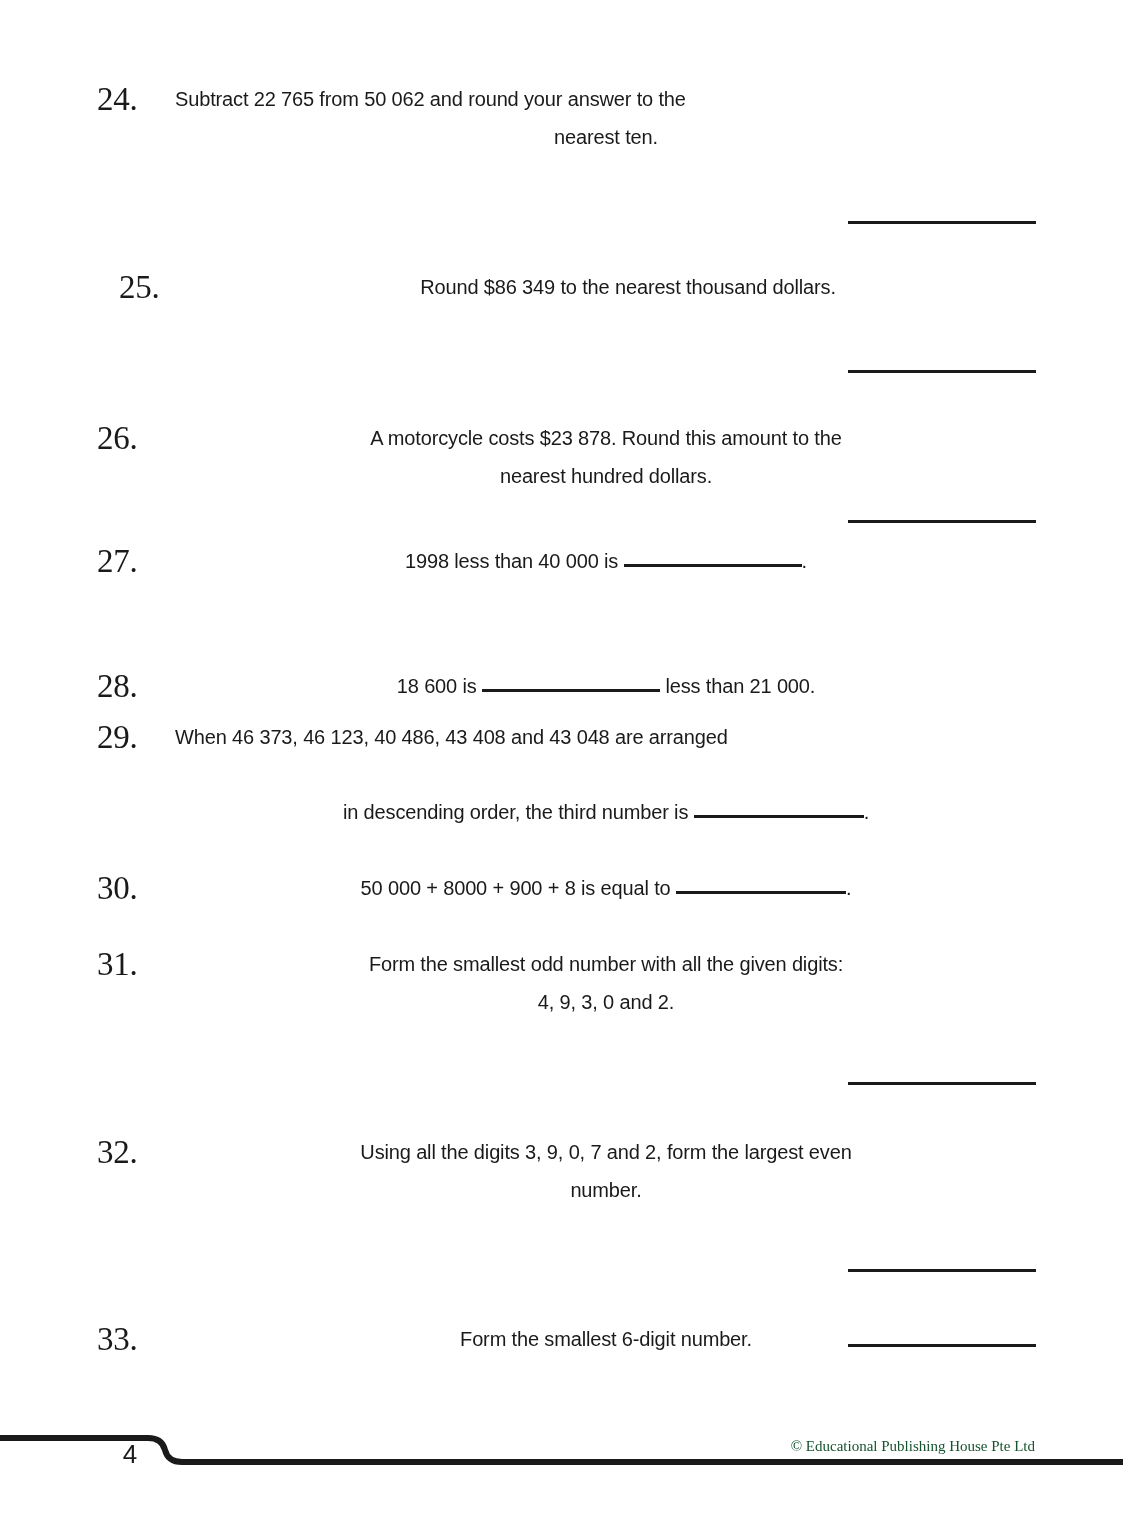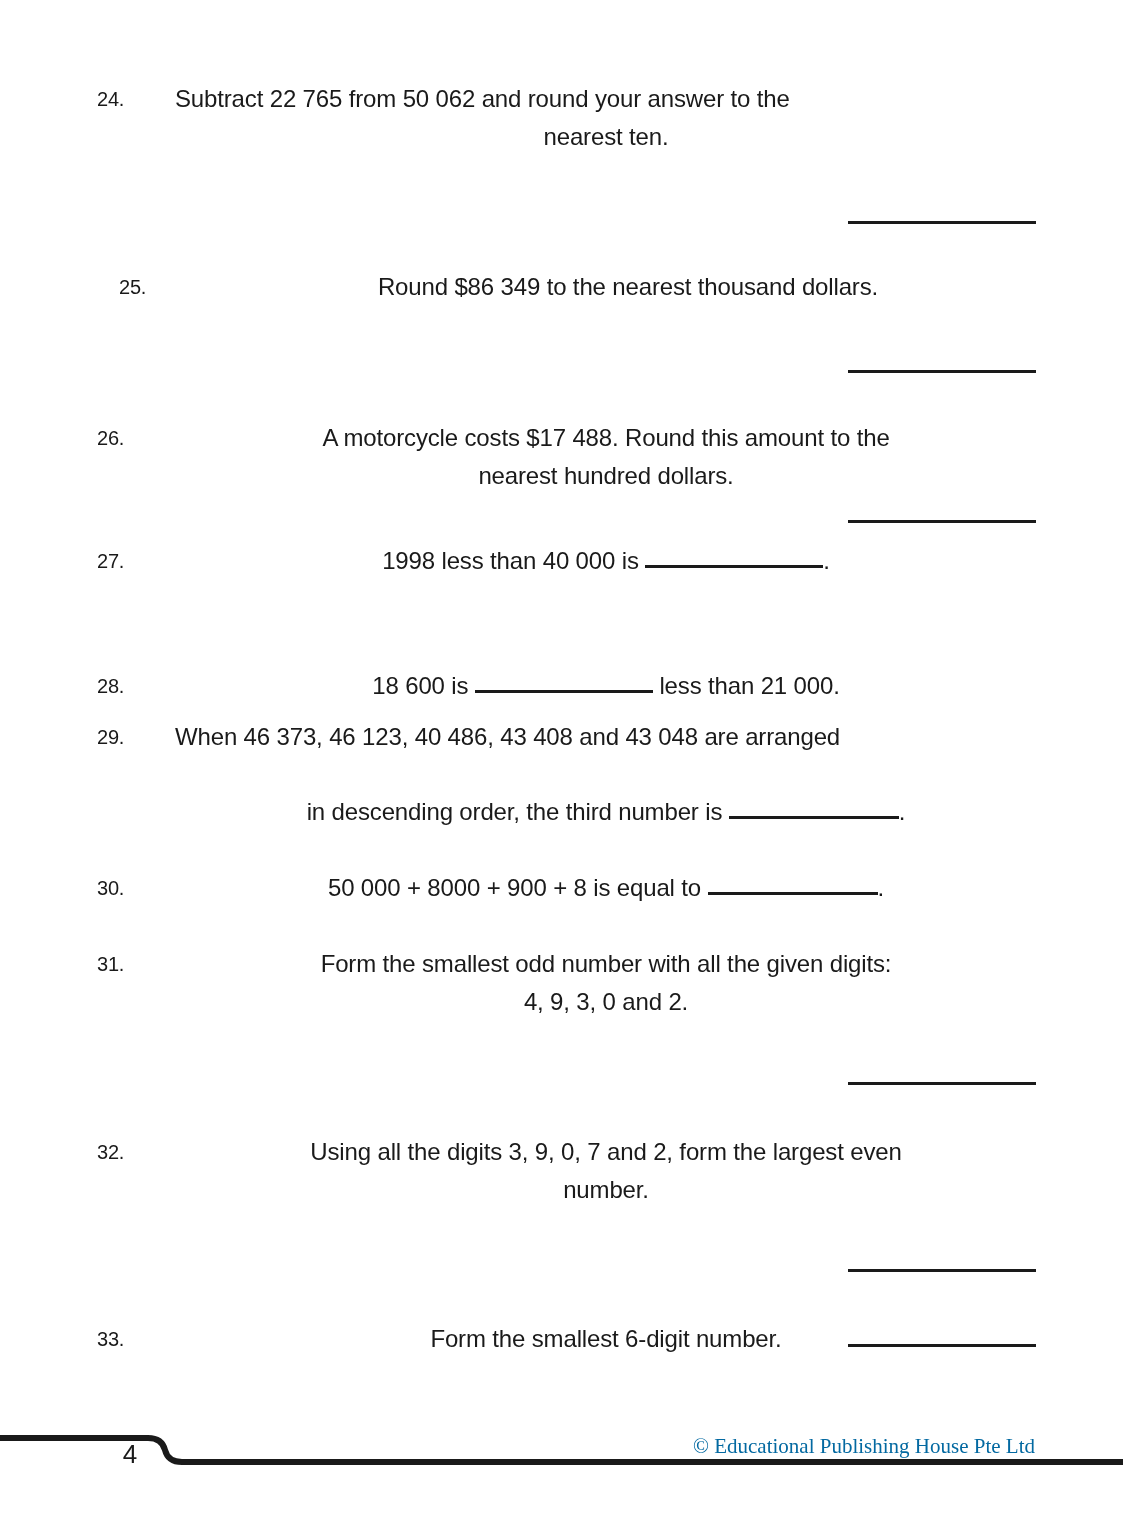--- a/index.html
+++ b/index.html
@@ -24,28 +24,29 @@
 
   
   .q-row {
     position: absolute;
     display: flex;
     align-items: flex-start;
   }
   .q-num {
     width: 78px;
     flex: 0 0 78px;
-    font-size: 20px;
+    font-size: 33px;
     line-height: 38px;
     letter-spacing: -0.2px;
     white-space: nowrap;
+    font-family: Liberation Serif, serif;
   }
   .q-body {
     flex: 1 1 auto;
-    font-size: 24px;
+    font-size: 20px;
     line-height: 38px;
     letter-spacing: -0.15px;
   }
   .q-body p {
     margin: 0;
     text-align: center;
   }
   .q-body p.justify {
     text-align: justify;
     text-align-last: left;
@@ -98,23 +99,23 @@
     text-align: center;
     font-size: 26px;
     line-height: 32px;
     color: #1a1a1a;
   }
   #copyright-text {
     position: absolute;
     right: 88px;
     top: 18px;
     font-family: "Liberation Serif", "DejaVu Serif", serif;
-    font-size: 21px;
+    font-size: 15px;
     line-height: 24px;
-    color: #0369a1;
+    color: #14532d;
     white-space: nowrap;
   }
 </style>
 </head>
 <body>
 
 <div id="worksheet-page">
 
   <div class="q-row" style="left:97px; top:80px; width:940px;">
     <div class="q-num">24.</div>
@@ -129,21 +130,21 @@
     <div class="q-num">25.</div>
     <div class="q-body">
       <p>Round $86 349 to the nearest thousand dollars.</p>
     </div>
   </div>
   <div class="answer-rule" style="left:848px; top:370px; width:188px;"></div>
 
   <div class="q-row" style="left:97px; top:419px; width:940px;">
     <div class="q-num">26.</div>
     <div class="q-body">
-      <p>A motorcycle costs $17 488. Round this amount to the</p>
+      <p>A motorcycle costs $23 878. Round this amount to the</p>
       <p>nearest hundred dollars.</p>
     </div>
   </div>
   <div class="answer-rule" style="left:848px; top:520px; width:188px;"></div>
 
   <div class="q-row" style="left:97px; top:542px; width:940px;">
     <div class="q-num">27.</div>
     <div class="q-body">
       <p><span>1998 less than 40 000 is </span><span class="blank-inline" style="width:178px;"></span><span>.</span></p>
     </div>

